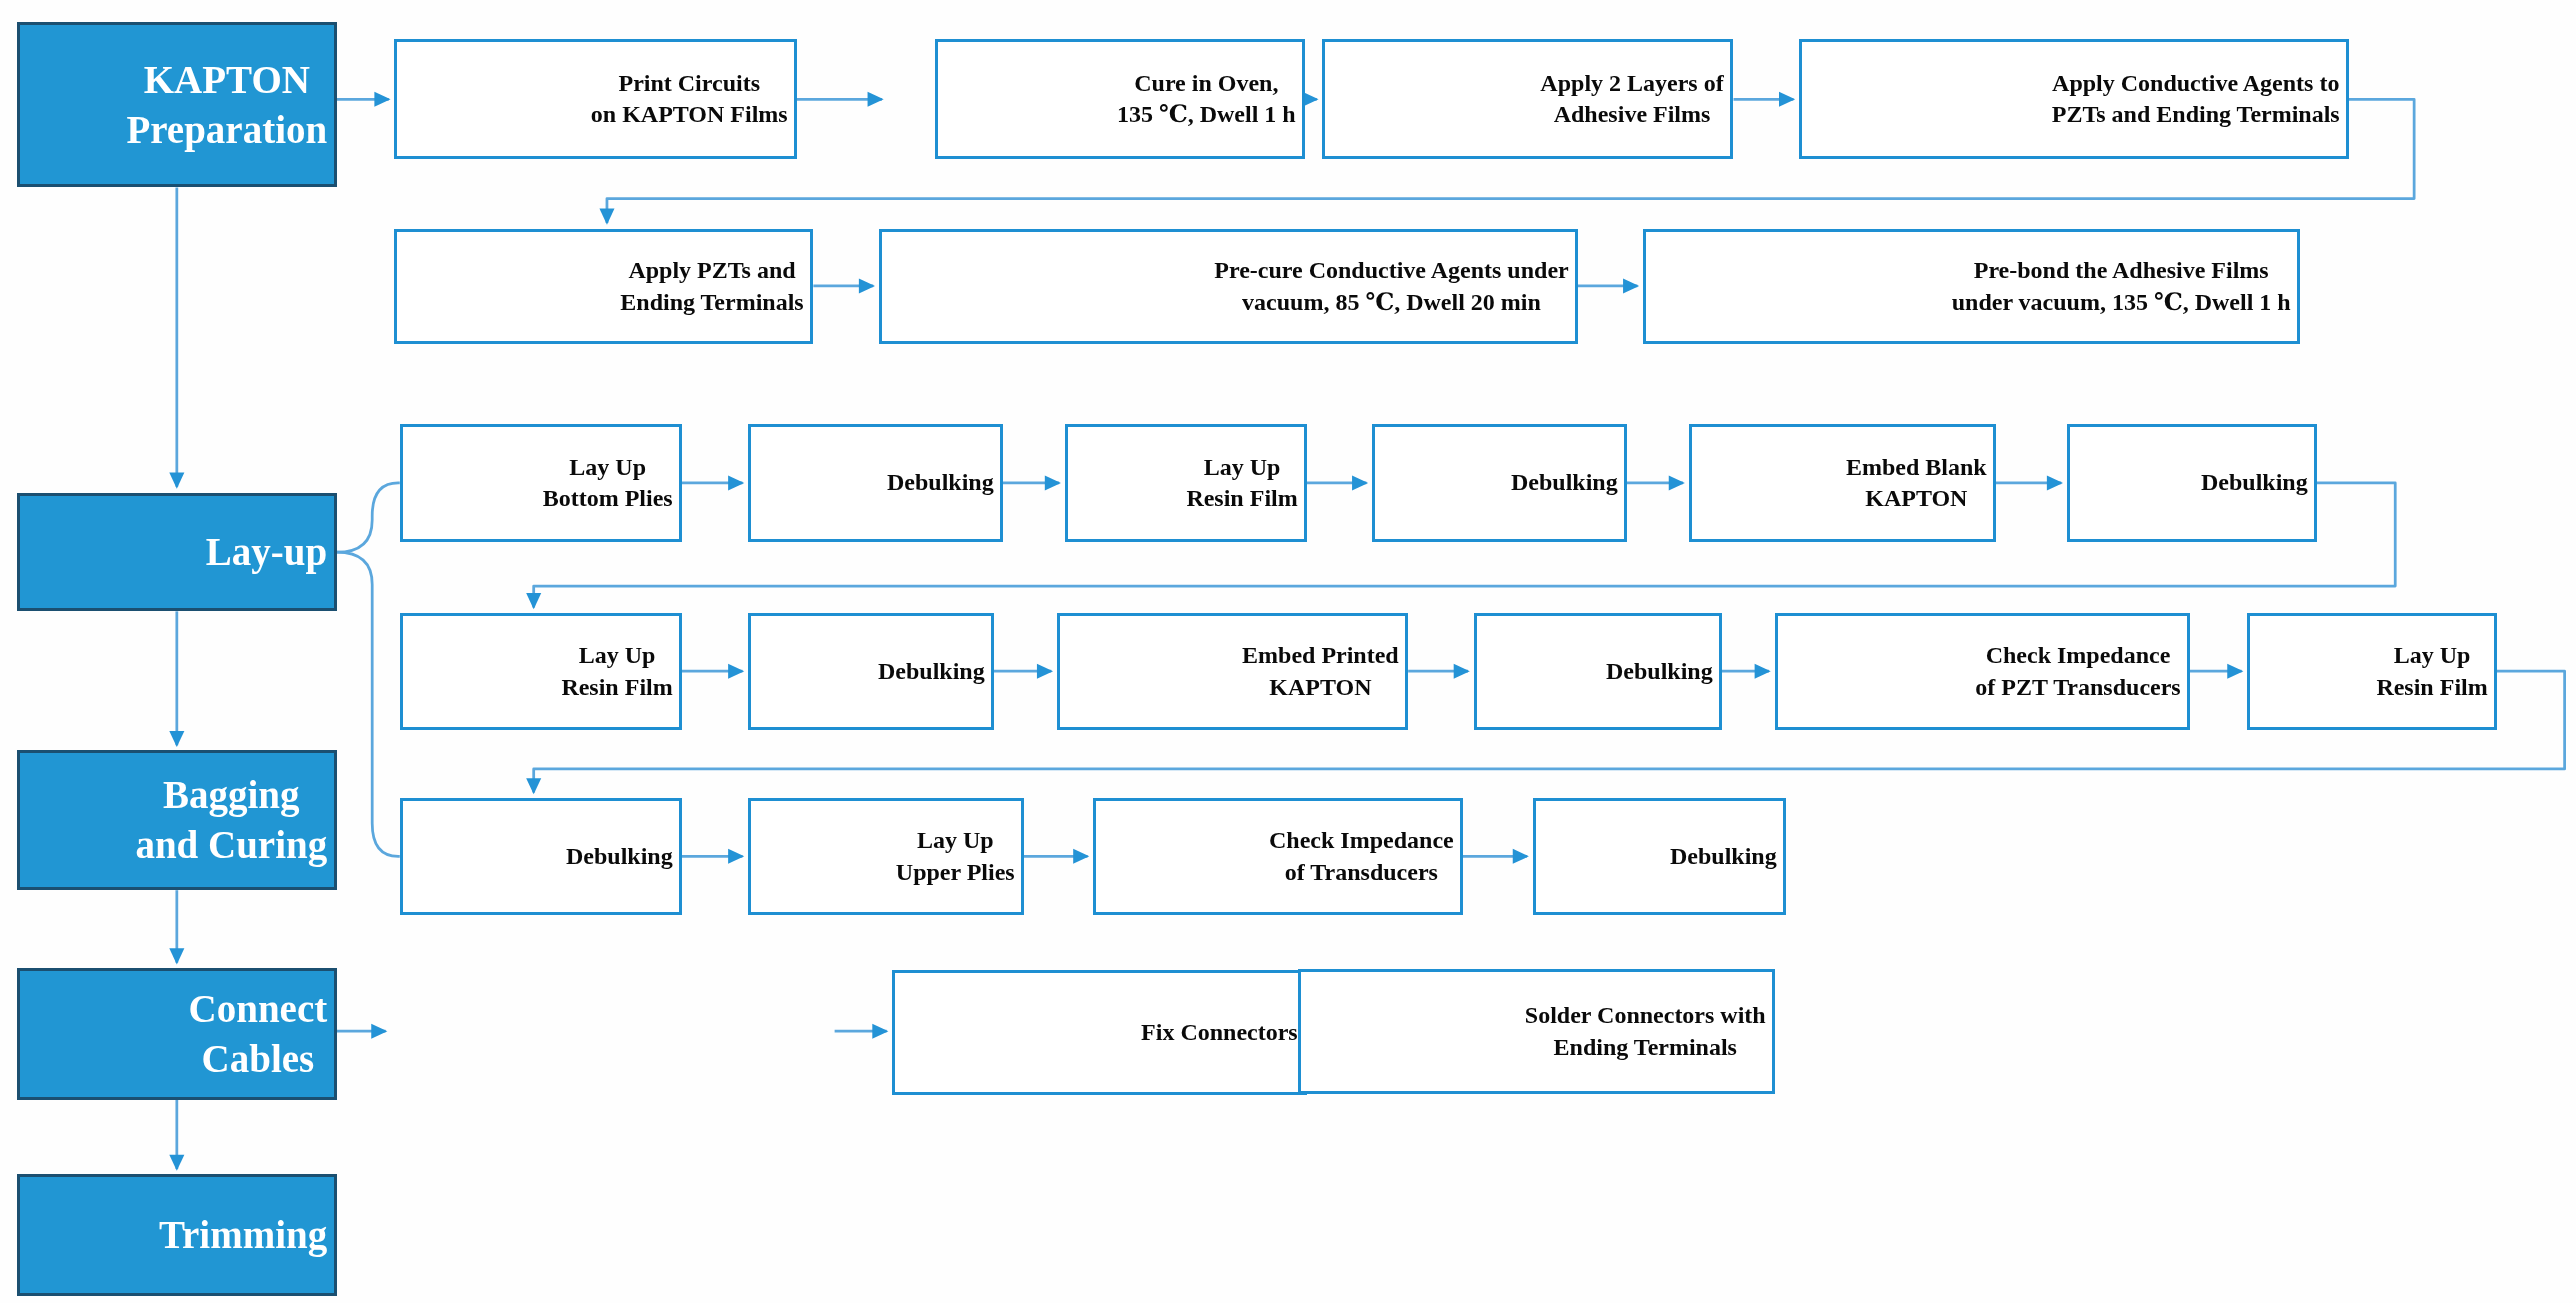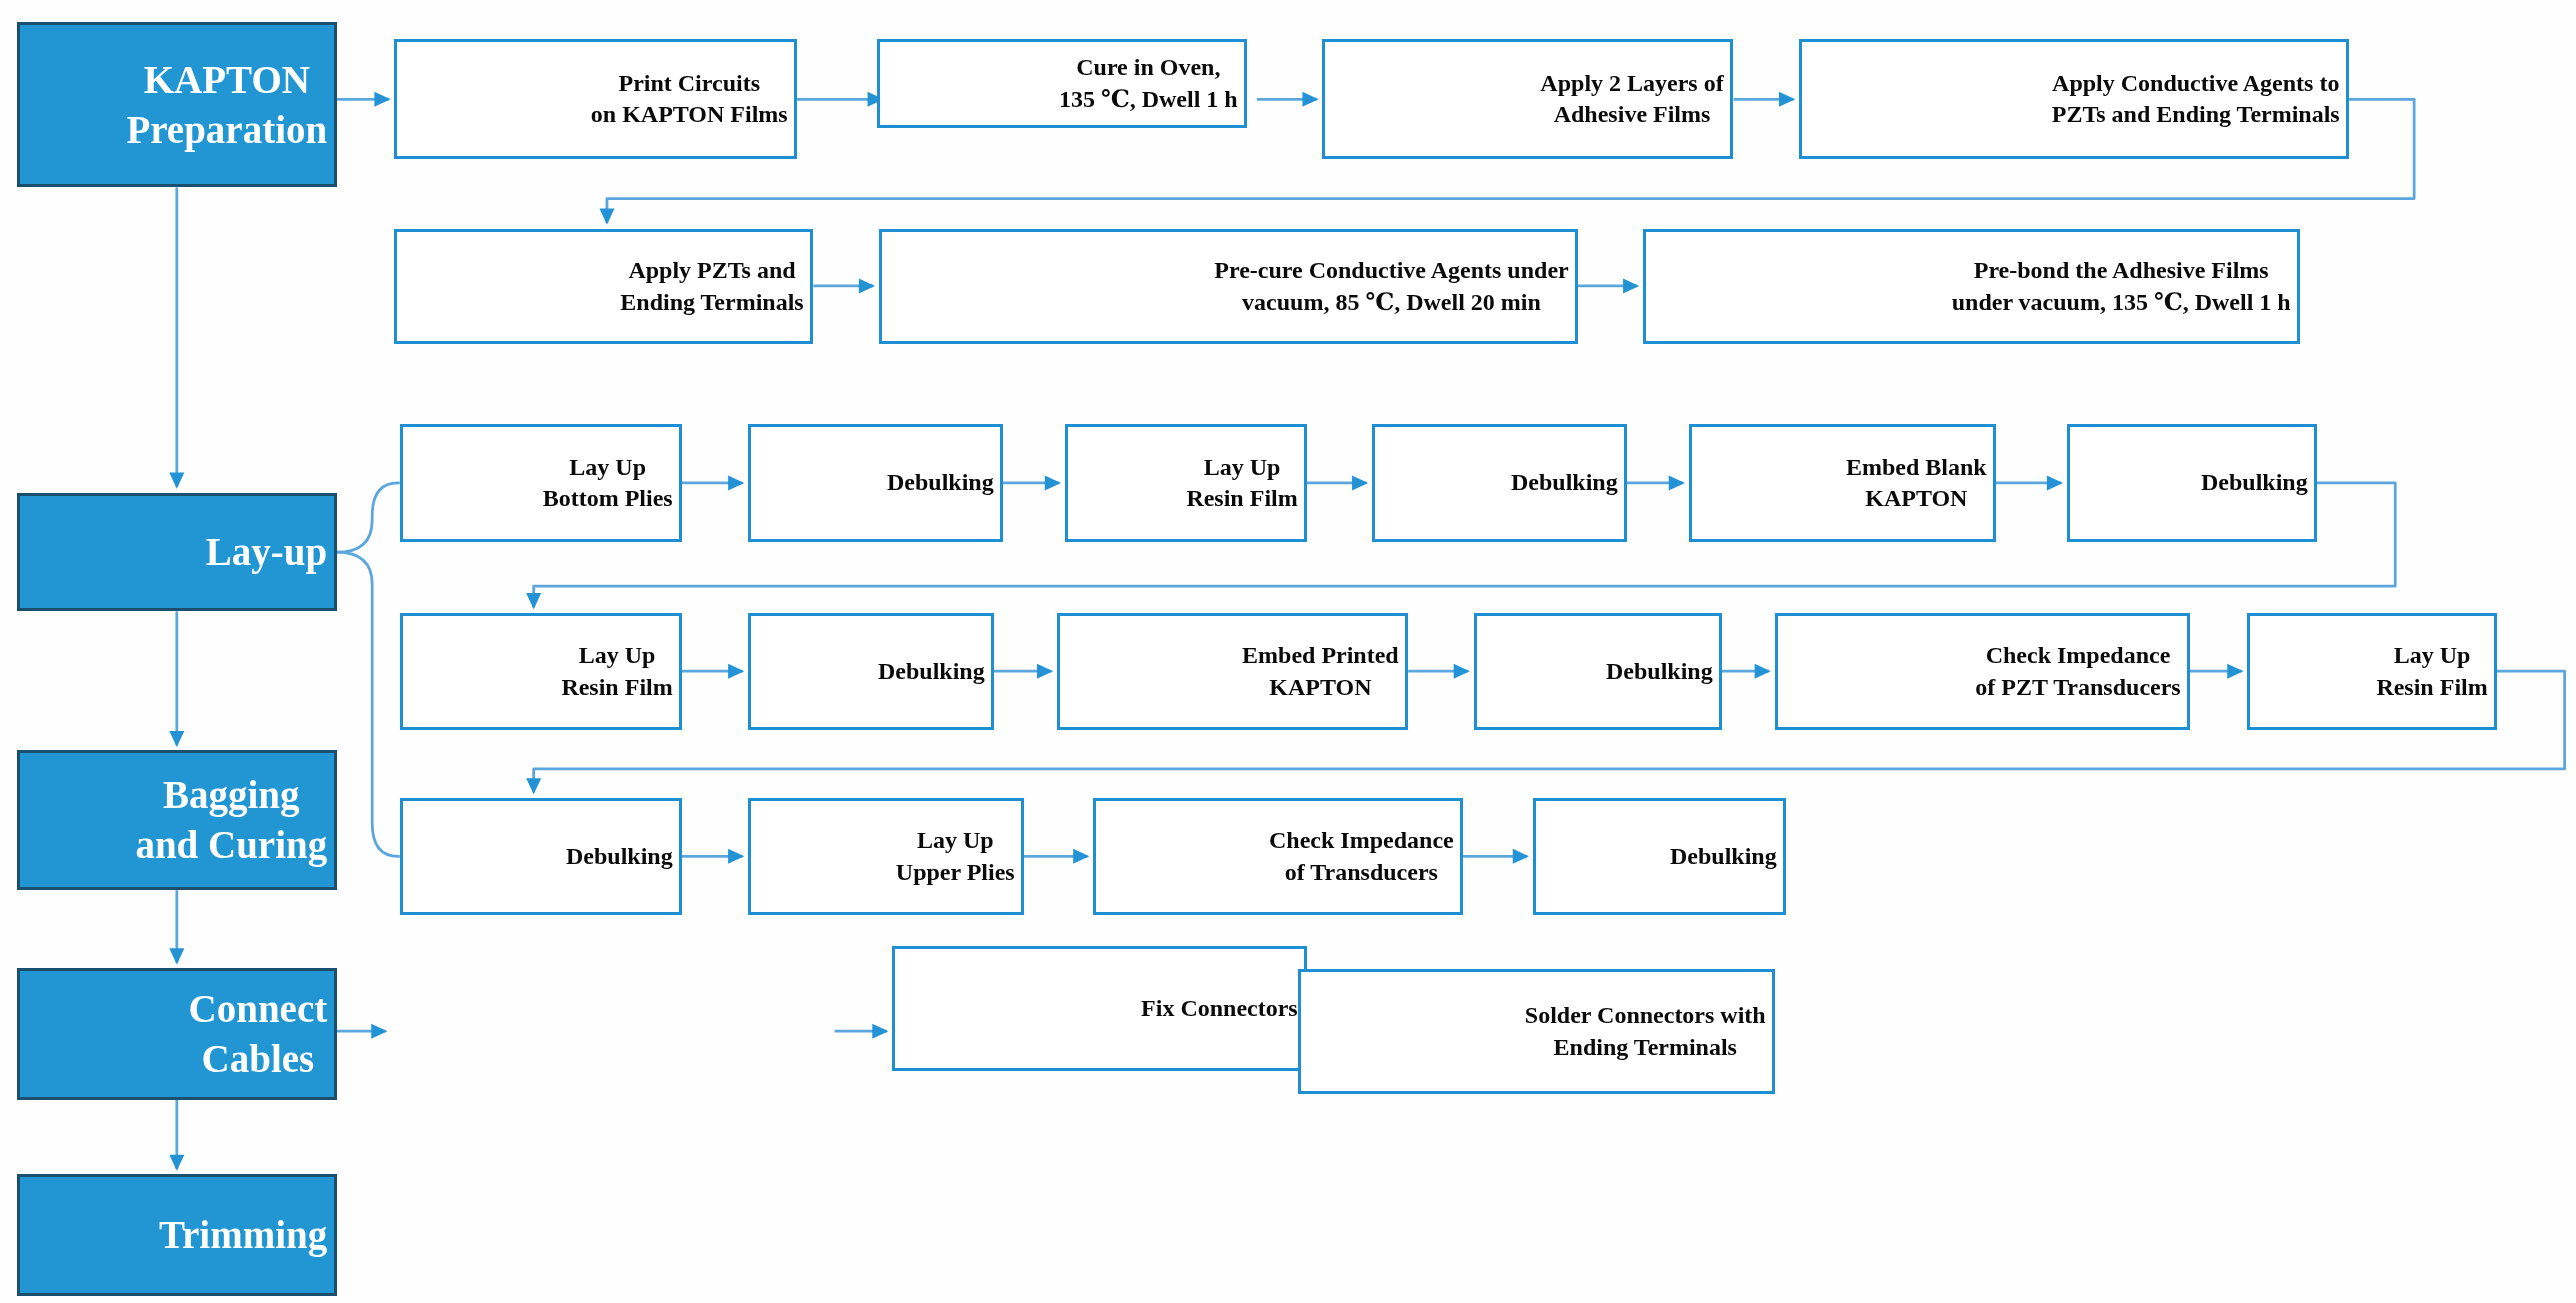--- a/index.html
+++ b/index.html
@@ -132,21 +132,21 @@
 Cables</span>
   </div>
   <div class="box stage" style="left:16.5px;top:1174px;width:320px;height:122px">
     <span class="lbl">Trimming</span>
   </div>
 
   <div class="box step" style="left:394px;top:39px;width:403px;height:120px">
     <span class="lbl">Print Circuits
 on KAPTON Films</span>
   </div>
-  <div class="box step" style="left:877px;top:39px;width:370px;height:89px">
+  <div class="box step" style="left:935px;top:39px;width:370px;height:120px">
     <span class="lbl">Cure in Oven,
 135 ℃, Dwell 1 h</span>
   </div>
   <div class="box step" style="left:1322px;top:39px;width:411px;height:120px">
     <span class="lbl">Apply 2 Layers of
 Adhesive Films</span>
   </div>
   <div class="box step" style="left:1799px;top:39px;width:550px;height:120px">
     <span class="lbl">Apply Conductive Agents to
 PZTs and Ending Terminals</span>
@@ -218,21 +218,21 @@
 Upper Plies</span>
   </div>
   <div class="box step" style="left:1093px;top:798px;width:370px;height:117px">
     <span class="lbl">Check Impedance
 of Transducers</span>
   </div>
   <div class="box step" style="left:1533px;top:798px;width:253px;height:117px">
     <span class="lbl">Debulking</span>
   </div>
 
-  <div class="box step" style="left:892px;top:946px;width:415px;height:125px">
+  <div class="box step" style="left:892px;top:970px;width:415px;height:125px">
     <span class="lbl">Fix Connectors</span>
   </div>
   <div class="box step" style="left:1298px;top:969px;width:477px;height:125px">
     <span class="lbl">Solder Connectors with
 Ending Terminals</span>
   </div>
 
 </div>
 
 

